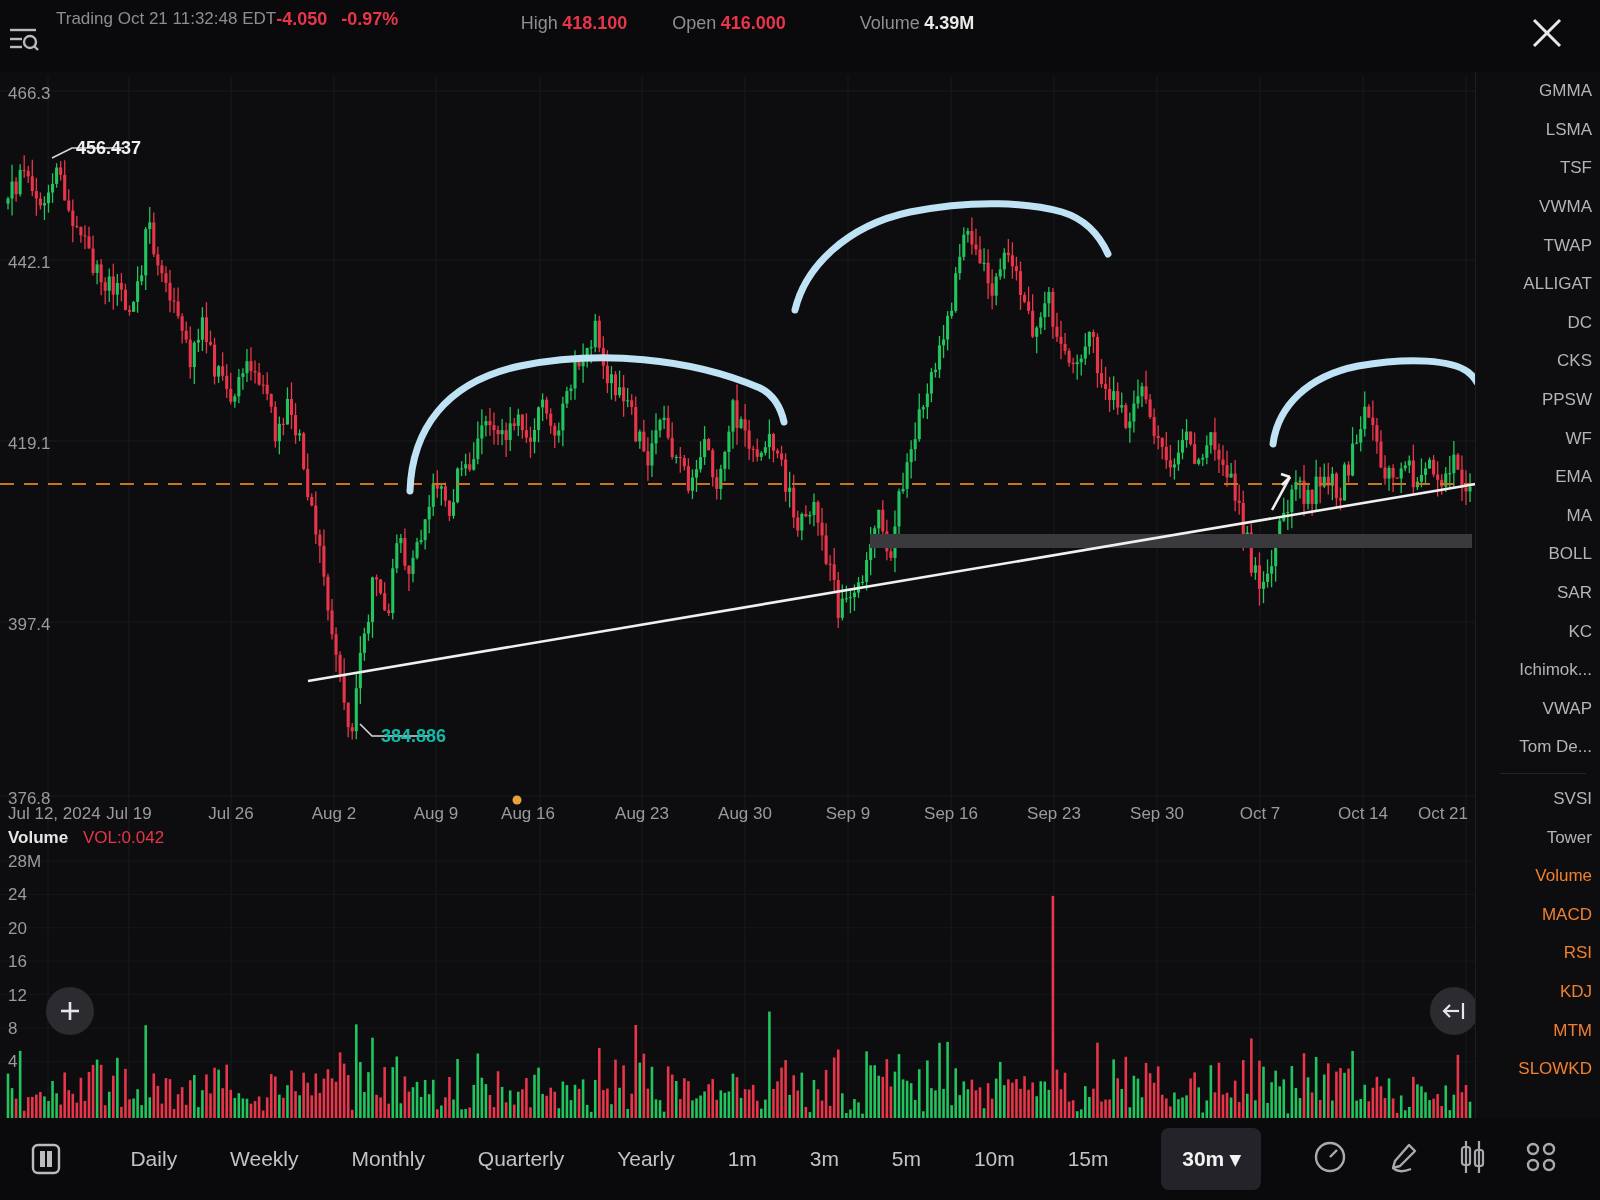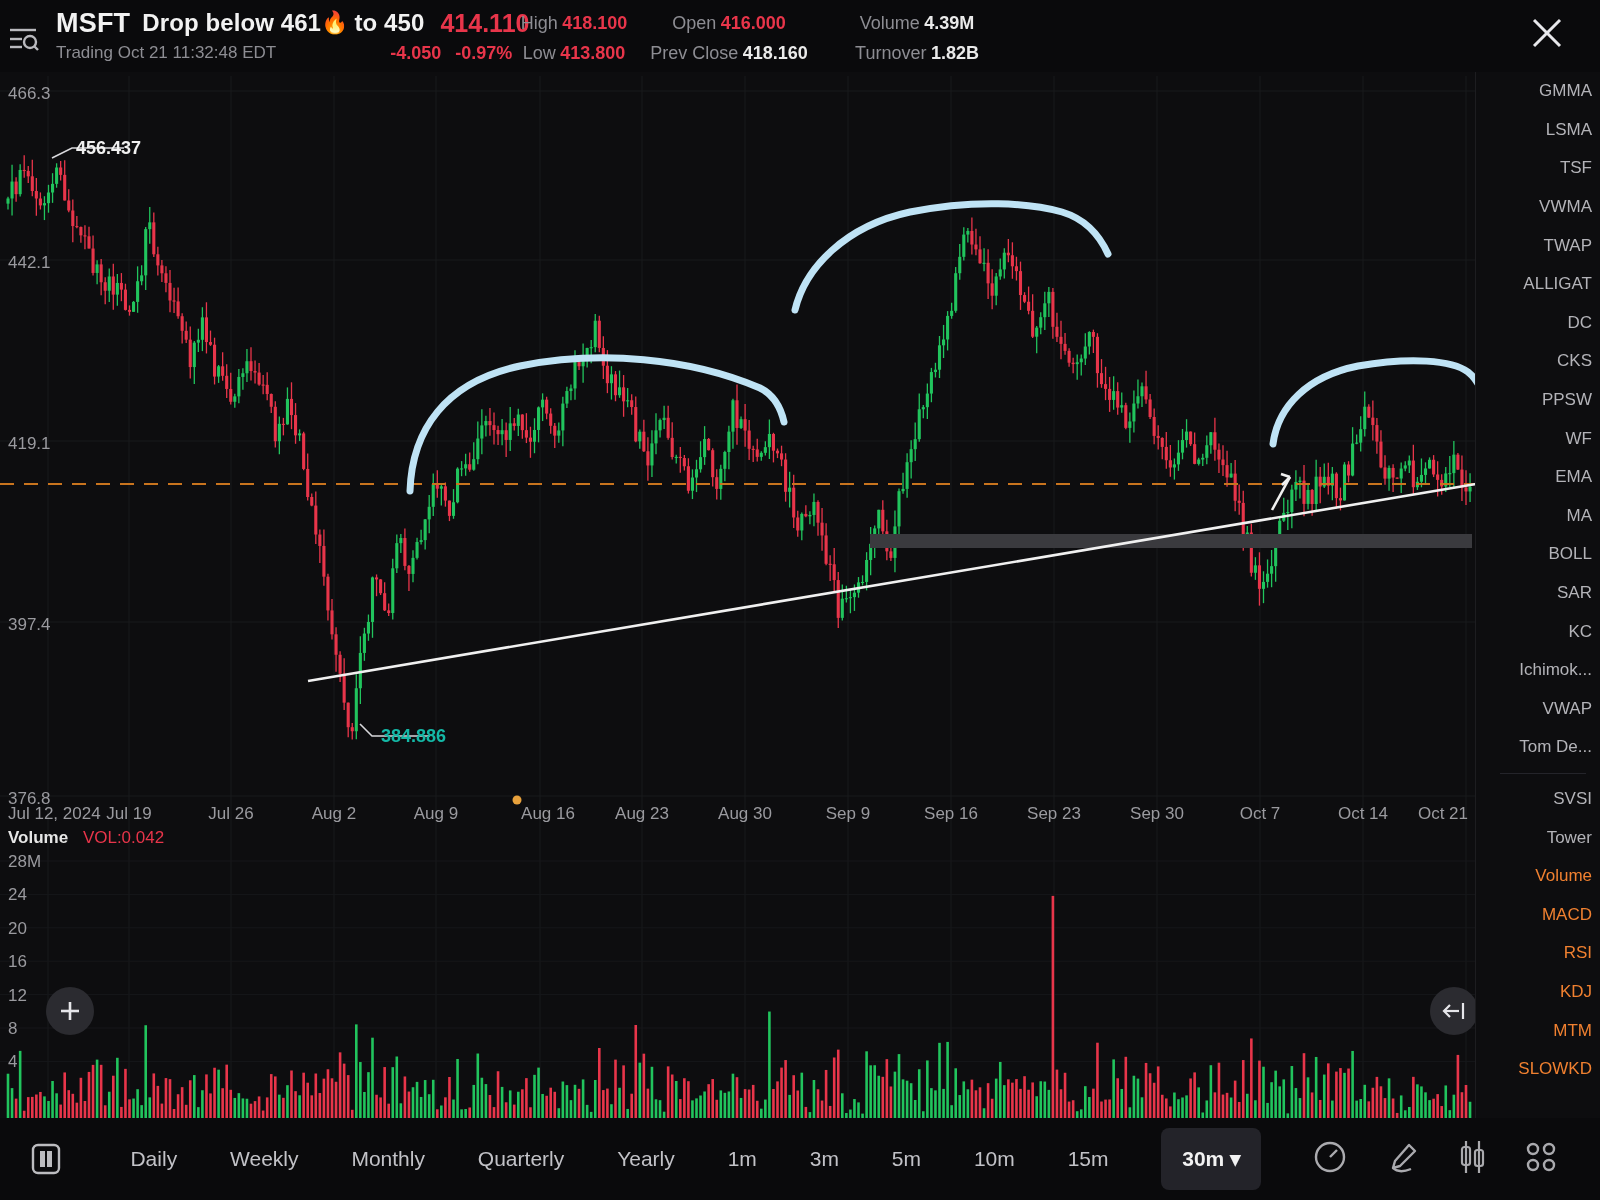--- a/index.html
+++ b/index.html
@@ -71,61 +71,40 @@
       <svg width="34" height="32" viewBox="0 0 34 32">
         <line x1="4" y1="8" x2="30" y2="8" stroke="#b9b9be" stroke-width="2.4"></line>
         <line x1="4" y1="17" x2="16" y2="17" stroke="#b9b9be" stroke-width="2.4"></line>
         <line x1="4" y1="25" x2="16" y2="25" stroke="#b9b9be" stroke-width="2.4"></line>
         <circle cx="24" cy="20" r="6" fill="none" stroke="#b9b9be" stroke-width="2.4"></circle>
         <line x1="28.5" y1="24.5" x2="32" y2="28" stroke="#b9b9be" stroke-width="2.4"></line>
       </svg>
     </div>
 
     <div id="quote-block">
-      <div class="line1">
-        <span class="sym">MSFT</span>
-        <span class="alert">Drop below 461</span>
-        <span class="fire">🔥</span>
-        <span class="alert" style="margin-left:6px">to 450</span>
-        <span class="lastpx">414.110</span>
-      </div>
       <div class="line2">
         <span class="subts">Trading Oct 21 11:32:48 EDT</span>
-        <span class="chg" style="margin-left:114px">-4.050</span>
+        <span class="chg" style="">-4.050</span>
         <span class="chg chg2">-0.97%</span>
       </div>
     </div>
 
     <div id="stats">
       <div class="strow">
         <div class="c1">
           <span class="stlab">High</span>
           <span class="stval red">418.100</span>
         </div>
         <div class="c2">
           <span class="stlab">Open</span>
           <span class="stval red">416.000</span>
         </div>
         <div class="c3">
           <span class="stlab">Volume</span>
           <span class="stval white">4.39M</span>
-        </div>
-      </div>
-      <div class="strow r2">
-        <div class="c1">
-          <span class="stlab">Low</span>
-          <span class="stval red">413.800</span>
-        </div>
-        <div class="c2">
-          <span class="stlab">Prev Close</span>
-          <span class="stval white">418.160</span>
-        </div>
-        <div class="c3">
-          <span class="stlab">Turnover</span>
-          <span class="stval white">1.82B</span>
         </div>
       </div>
     </div>
 
     <div id="close-btn">
       <svg width="46" height="46" viewBox="0 0 46 46">
         <line x1="10" y1="10" x2="36" y2="36" stroke="#e8e8ec" stroke-width="3"></line>
         <line x1="36" y1="10" x2="10" y2="36" stroke="#e8e8ec" stroke-width="3"></line>
       </svg>
     </div>
@@ -1294,21 +1273,21 @@
 
   <div style="position:absolute;left:76px;top:138px;font-size:18px;font-weight:bold;color:#f0f0f0">456.437</div>
   <div style="position:absolute;left:381px;top:726px;font-size:18px;font-weight:bold;color:#14b8a6">384.886</div>
 
   <div id="xticks">
       <div class="xlab" style="left: 8px; transform: none;">Jul 12, 2024</div>
       <div class="xlab" style="left: 129px;">Jul 19</div>
       <div class="xlab" style="left: 231px;">Jul 26</div>
       <div class="xlab" style="left: 334px;">Aug 2</div>
       <div class="xlab" style="left: 436px;">Aug 9</div>
-      <div class="xlab" style="left: 548px; text-align: center;">Aug 16</div>
+      <div class="xlab" style="left: 528px; text-align: center;">Aug 16</div>
       <div class="xlab" style="left: 642px;">Aug 23</div>
       <div class="xlab" style="left: 745px;">Aug 30</div>
       <div class="xlab" style="left: 848px;">Sep 9</div>
       <div class="xlab" style="left: 951px;">Sep 16</div>
       <div class="xlab" style="left: 1054px;">Sep 23</div>
       <div class="xlab" style="left: 1157px;">Sep 30</div>
       <div class="xlab" style="left: 1260px;">Oct 7</div>
       <div class="xlab" style="left: 1363px;">Oct 14</div>
       <div class="xlab" style="left: 1468px; transform: translateX(-100%);">Oct 21</div>
     </div>

